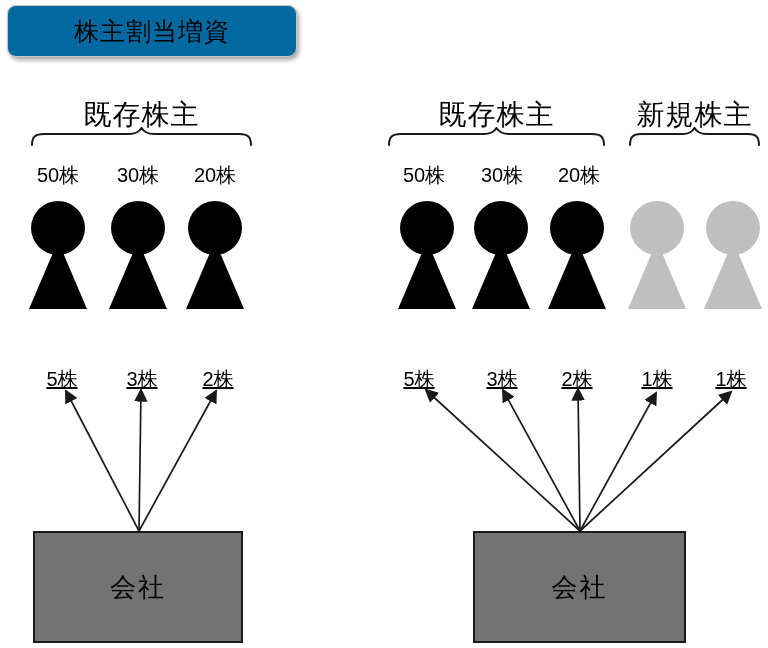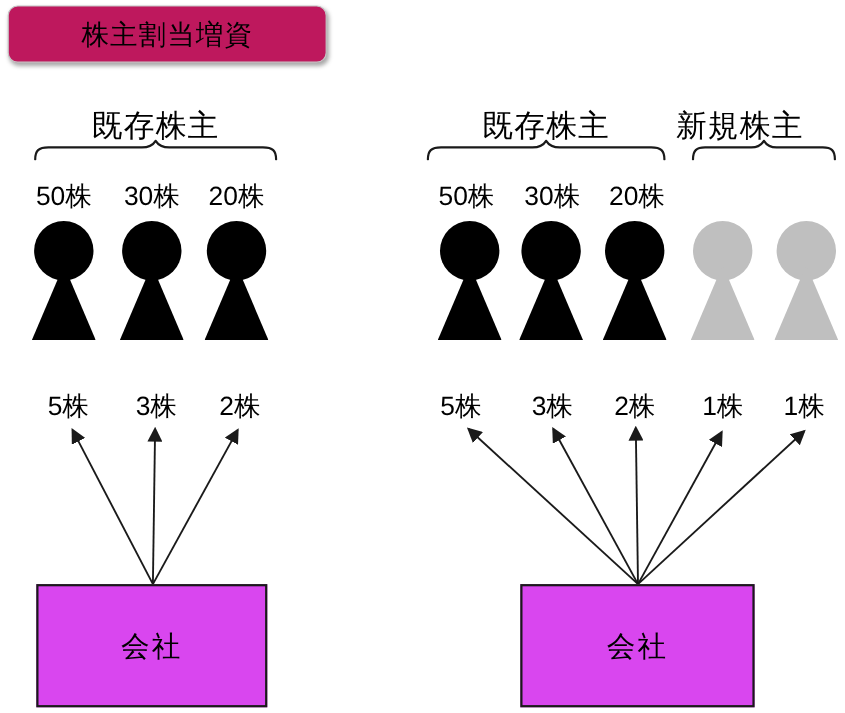--- a/index.html
+++ b/index.html
@@ -2,55 +2,55 @@
 <html><head>
 <meta charset="utf-8">
 <style>
   html,body{margin:0;padding:0;background:#ffffff;}
   .canvas{
     position:relative;width:768px;height:648px;background:#ffffff;
     font-family:"Liberation Sans","DejaVu Sans",sans-serif;color:#000;
     overflow:hidden;
   }
   .header{
-    position:absolute;height:50px;background:#be185d;
+    position:absolute;height:50px;background:#0369a1;
     border:1px solid #c6c6c6;border-radius:9px;
     box-shadow:2px 3px 4px rgba(0,0,0,0.35);
     display:flex;align-items:center;justify-content:center;
     font-size:25px;letter-spacing:1px;
   }
   .group-label{
     position:absolute;top:96px;text-align:center;font-size:28px;
     letter-spacing:1px;white-space:nowrap;
   }
   .brace{position:absolute;top:127px;}
   .lbl{
-    position:absolute;width:90px;text-align:center;font-size:24px;
+    position:absolute;width:90px;text-align:center;font-size:20px;
     white-space:nowrap;transform:translateX(-50%);
   }
   .holdings .lbl{top:162px;}
-  .allocs   .lbl{top:353px;}
+  .allocs   .lbl{top:366px;text-decoration:underline;}
   .person{position:absolute;top:201px;width:58px;height:108px;transform:translateX(-50%);}
   .company{
-    position:absolute;top:531px;height:112px;background:#d946ef;
+    position:absolute;top:531px;height:112px;background:#737373;
     border:2px solid #1a1a1a;display:flex;align-items:center;justify-content:center;
     font-size:26px;letter-spacing:2px;box-sizing:border-box;
   }
   .arrows{position:absolute;left:0;top:0;pointer-events:none;}
 </style>
 </head>
 <body>
 
 <div class="canvas">
 
   <div class="header" style="left:7px;top:5px;width:288px;">株主割当増資</div>
 
   <div class="group-label" style="left:30px;width:223px;">既存株主</div>
   <div class="group-label" style="left:387px;width:219px;">既存株主</div>
-  <div class="group-label" style="left:606px;width:133px;">新規株主</div>
+  <div class="group-label" style="left:628px;width:133px;">新規株主</div>
 
   <svg class="brace" style="left:30px;" width="223" height="19" viewBox="0 0 223 19">
     <path d="M2,18 C2,10 5,7 14,7 L99,7 C106,7 109,5 111.5,1 C114,5 117,7 124,7 L209,7 C218,7 221,10 221,18" fill="none" stroke="#1a1a1a" stroke-width="2" stroke-linecap="round"></path>
   </svg>
   <svg class="brace" style="left:387px;" width="219" height="19" viewBox="0 0 219 19">
     <path d="M2,18 C2,10 5,7 14,7 L97,7 C104,7 107,5 109.5,1 C112,5 115,7 122,7 L205,7 C214,7 217,10 217,18" fill="none" stroke="#1a1a1a" stroke-width="2" stroke-linecap="round"></path>
   </svg>
   <svg class="brace" style="left:628px;" width="133" height="19" viewBox="0 0 133 19">
     <path d="M2,18 C2,10 5,7 13,7 L55,7 C61,7 64,5 66.5,1 C69,5 72,7 78,7 L120,7 C128,7 131,10 131,18" fill="none" stroke="#1a1a1a" stroke-width="2" stroke-linecap="round"></path>
   </svg>

